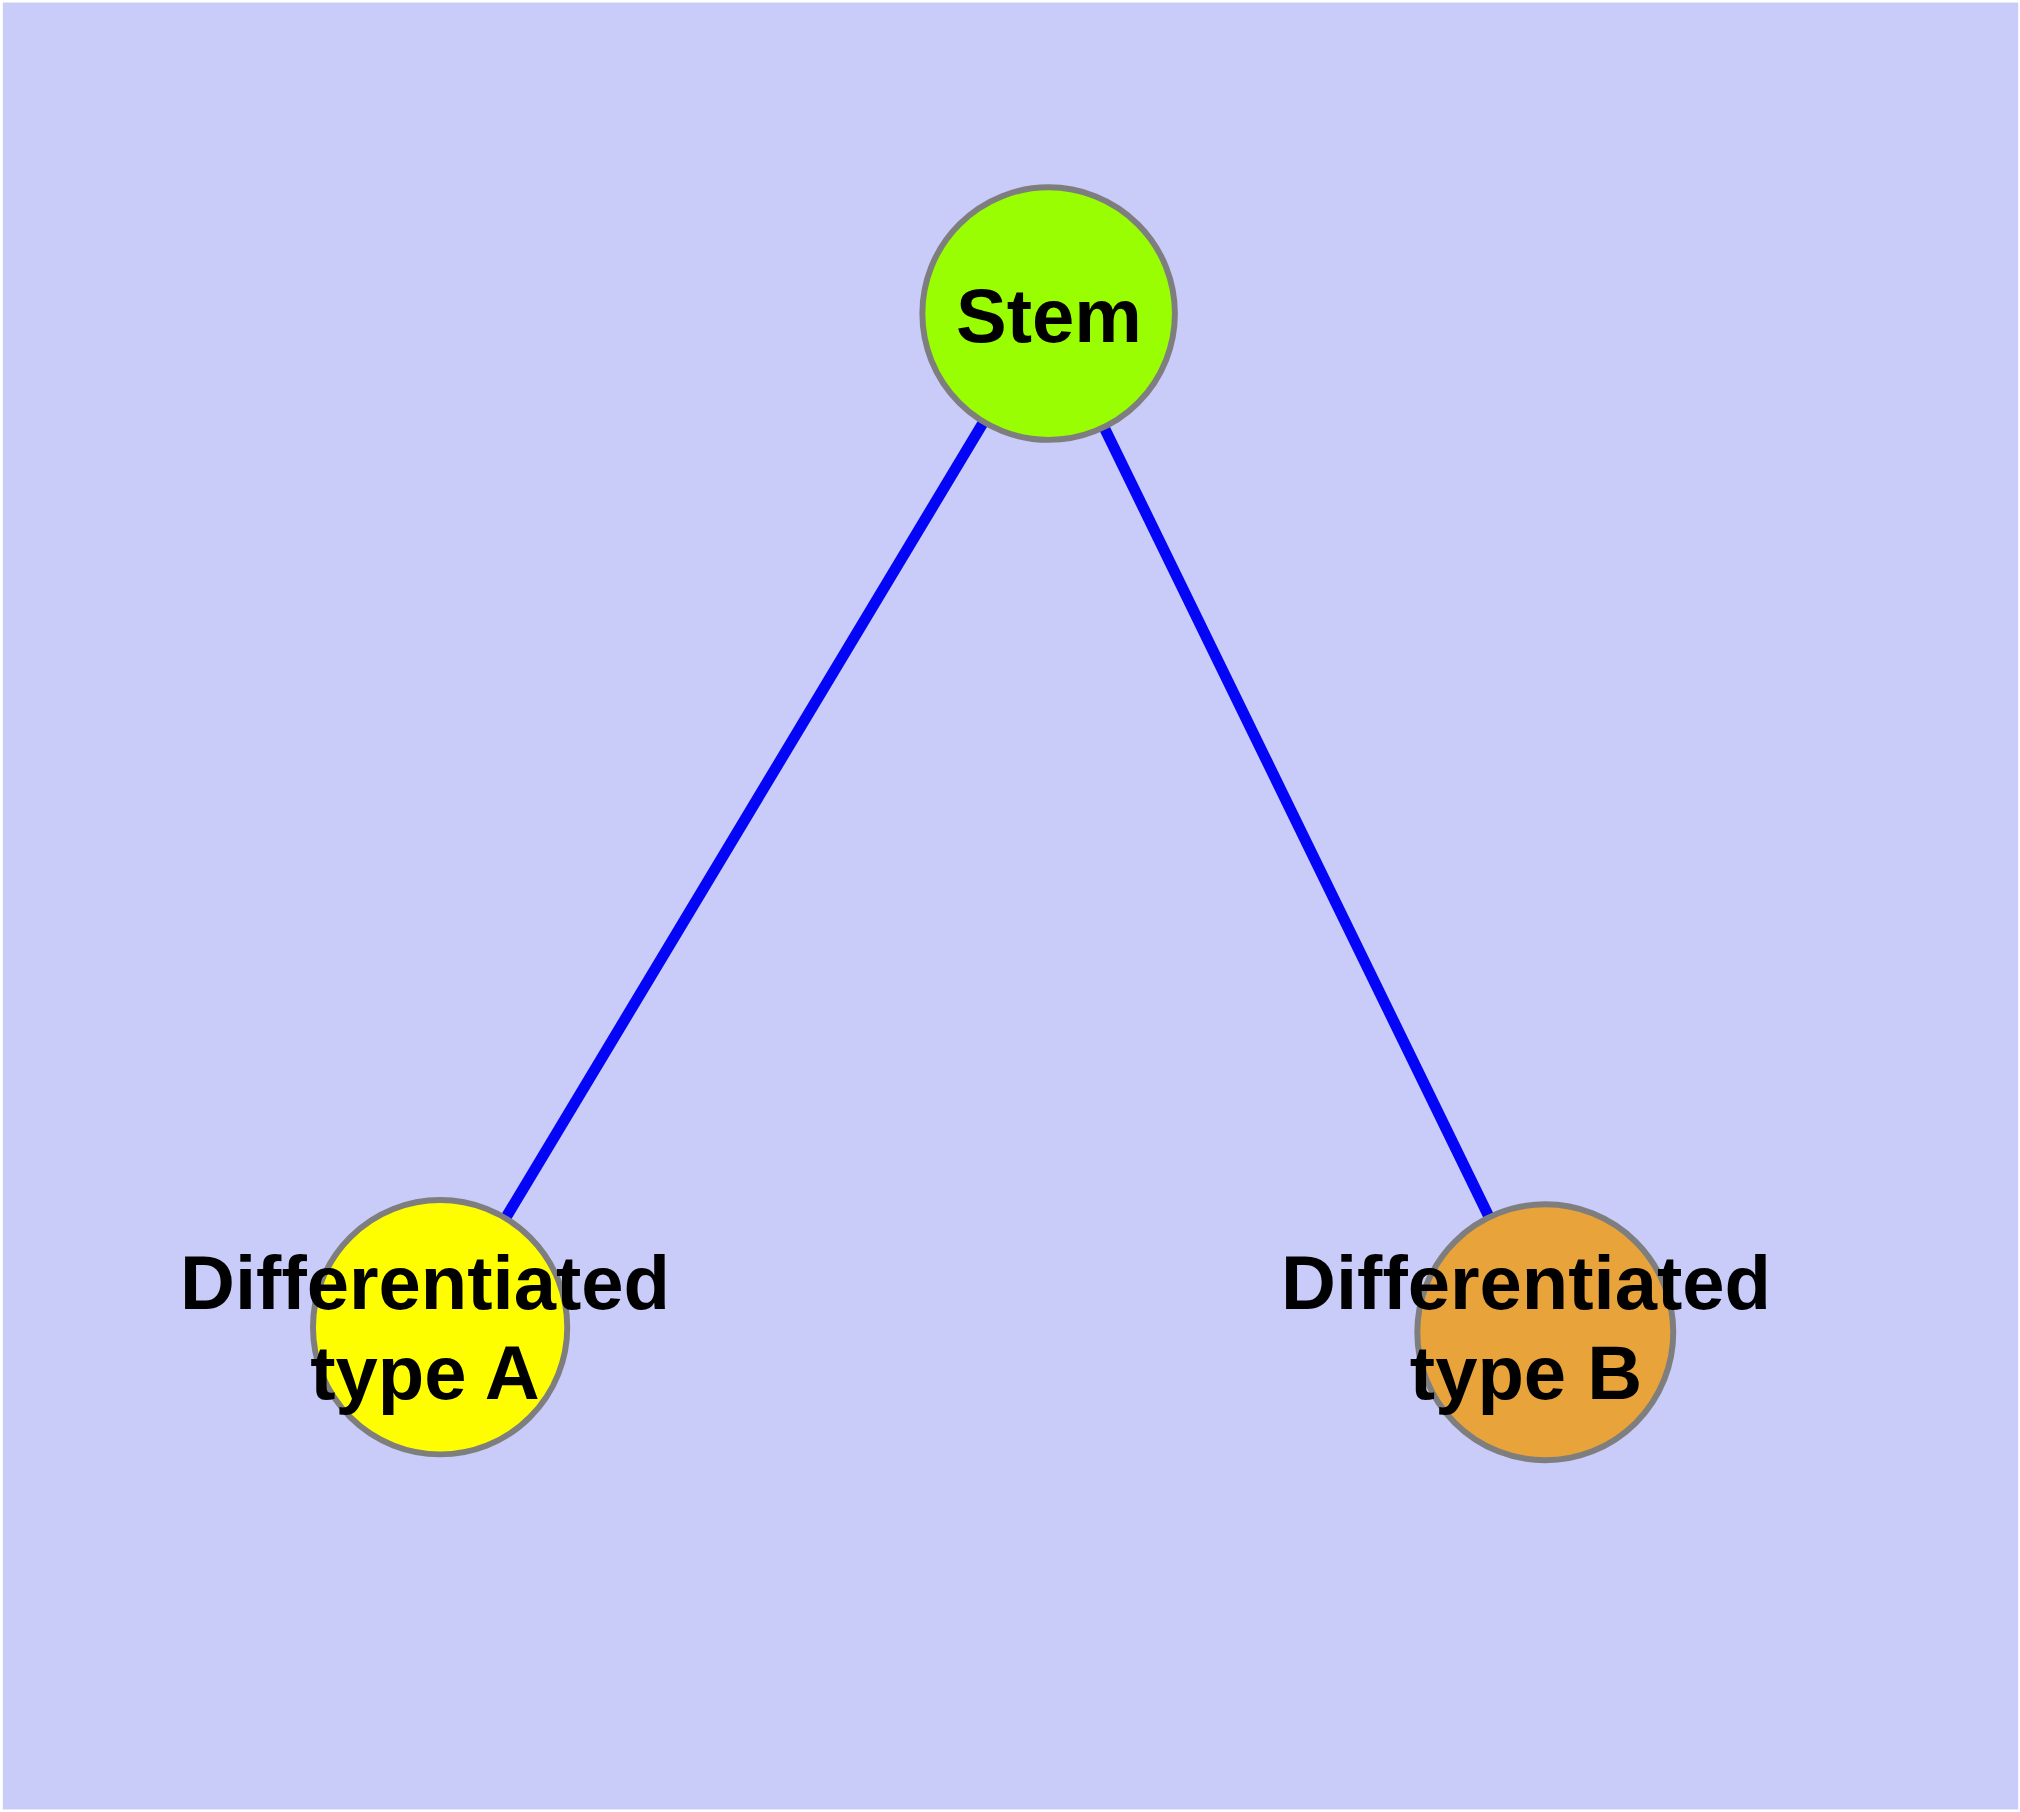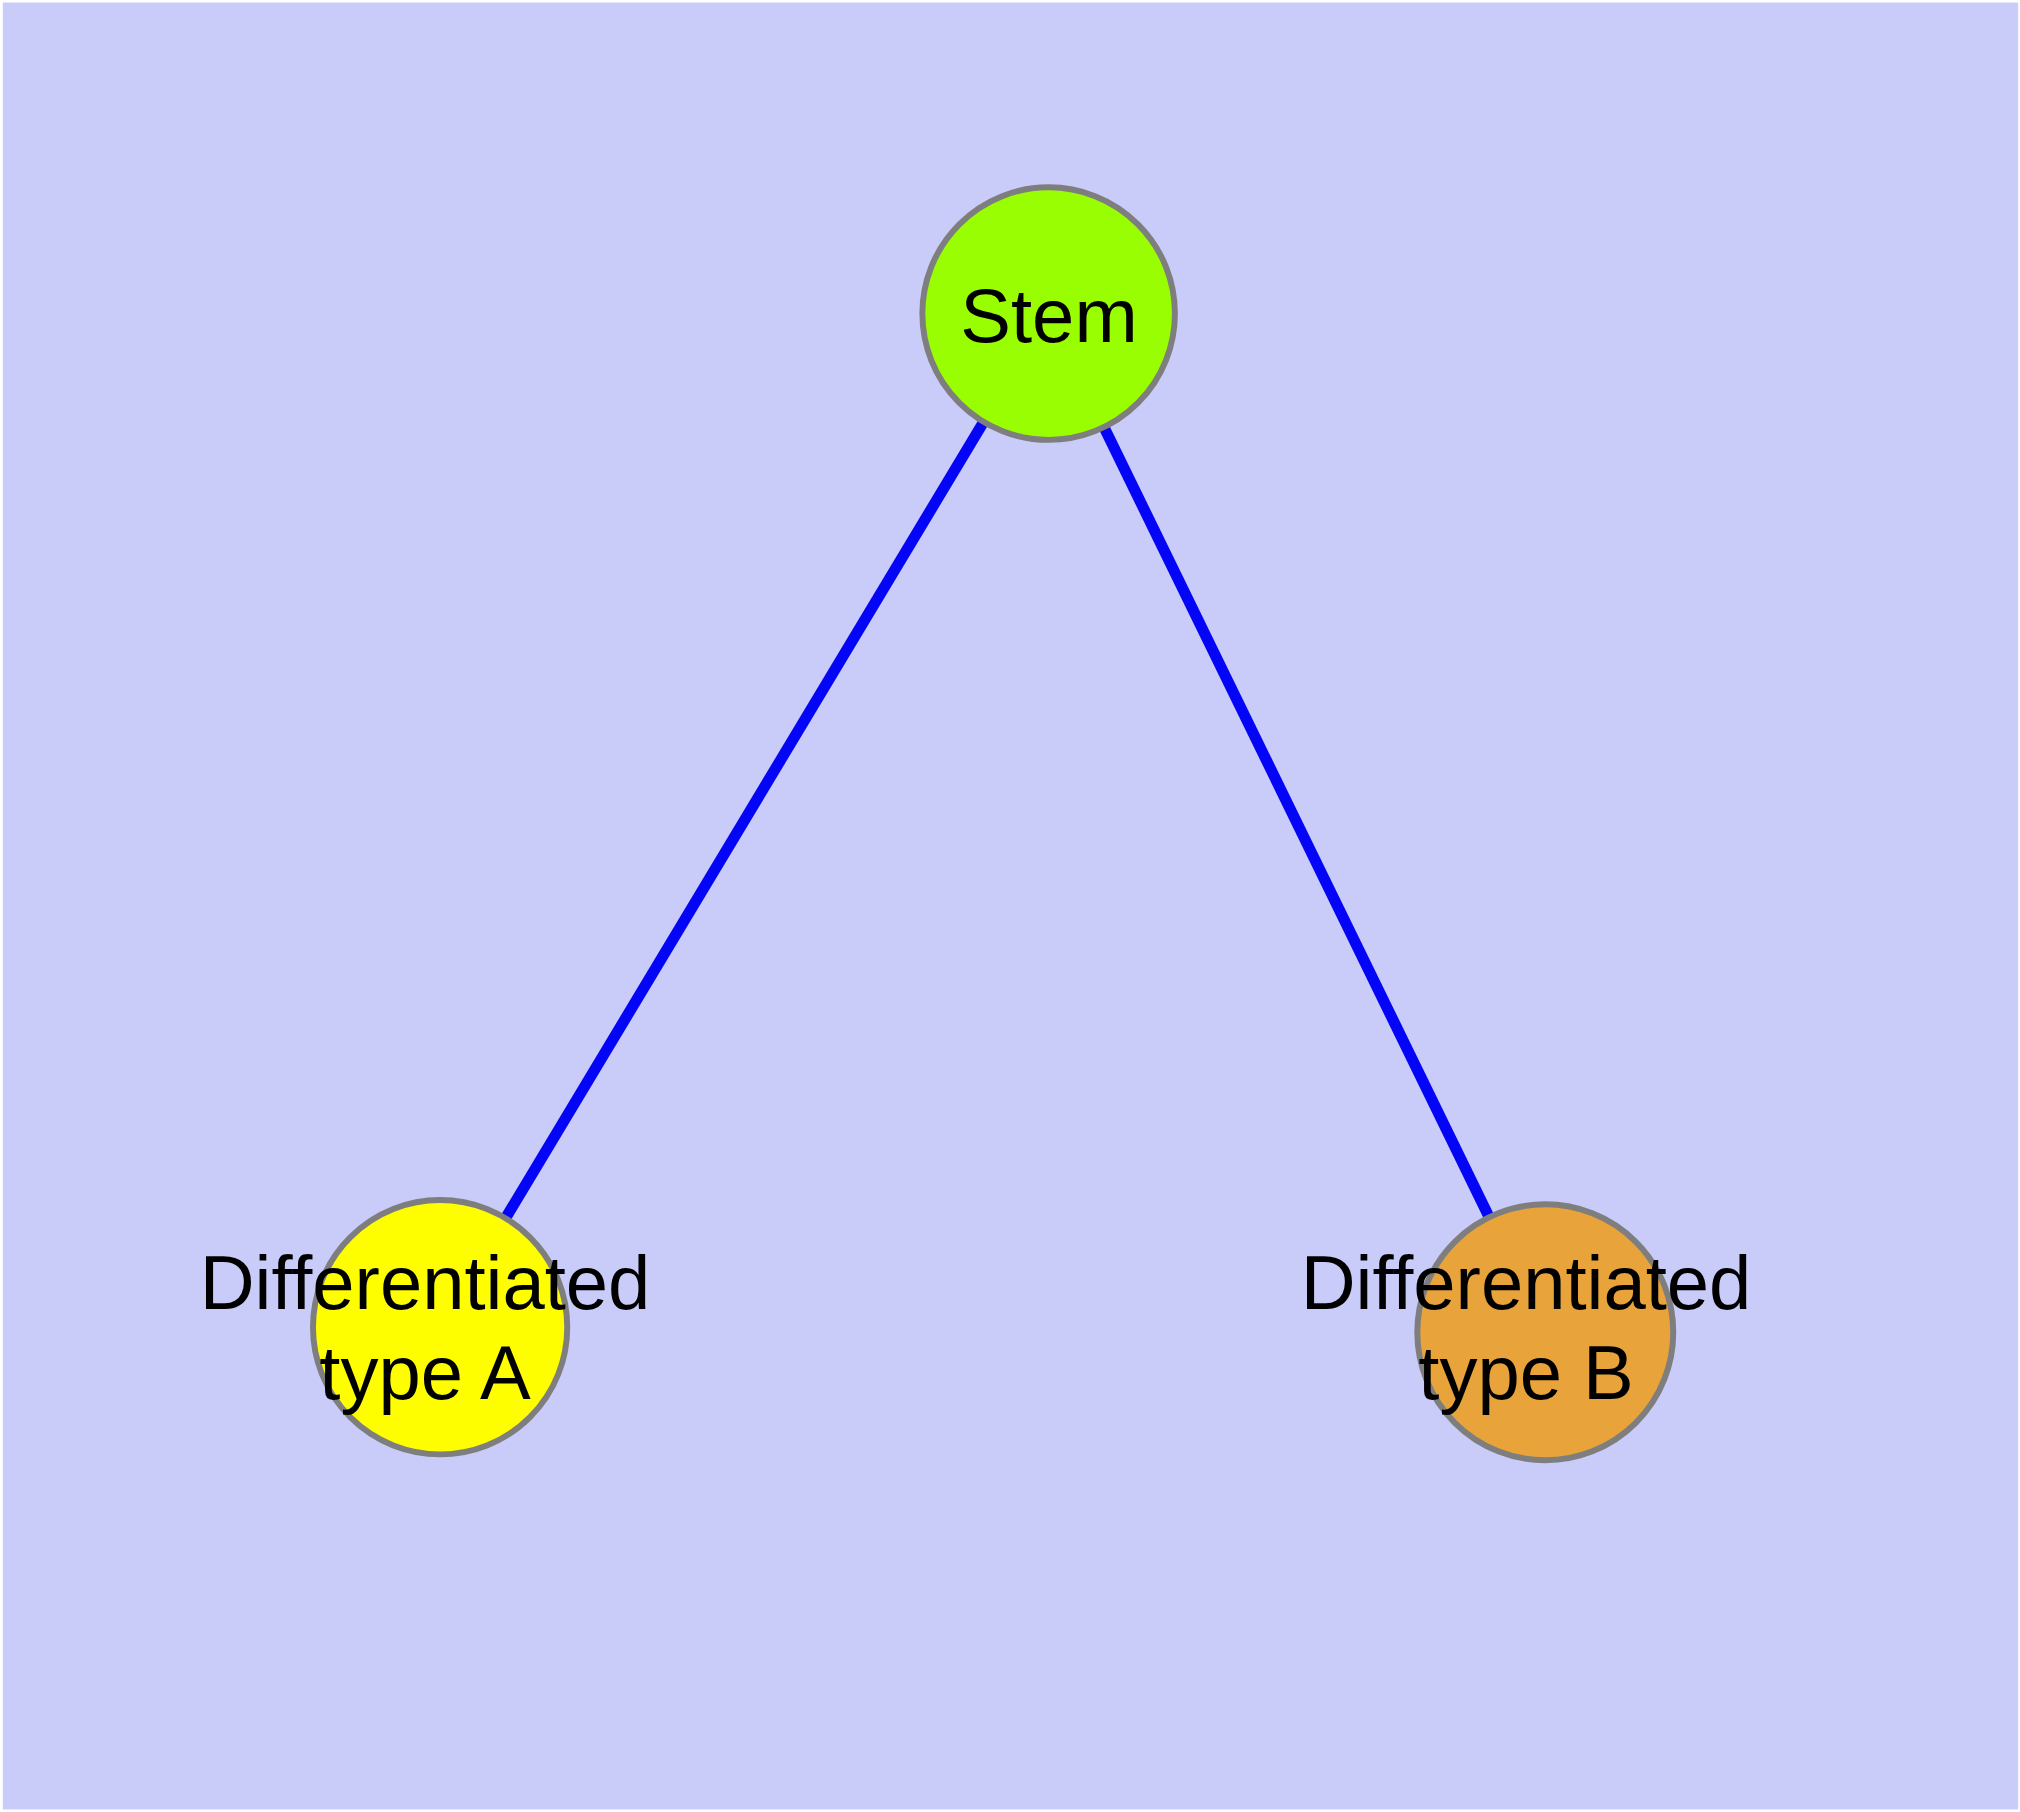--- a/index.html
+++ b/index.html
@@ -17,21 +17,21 @@
   }
   .canvas svg {
     position: absolute;
     left: 0;
     top: 0;
     display: block;
   }
   .node-label {
     position: absolute;
     transform: translate(-50%, -50%);
-    font-weight: normal;
+    font-weight: bold;
     font-size: 76px;
     line-height: 90px;
     text-align: center;
     white-space: pre-line;
     color: #000000;
     pointer-events: none;
   }
 </style>
 </head>
 <body>

